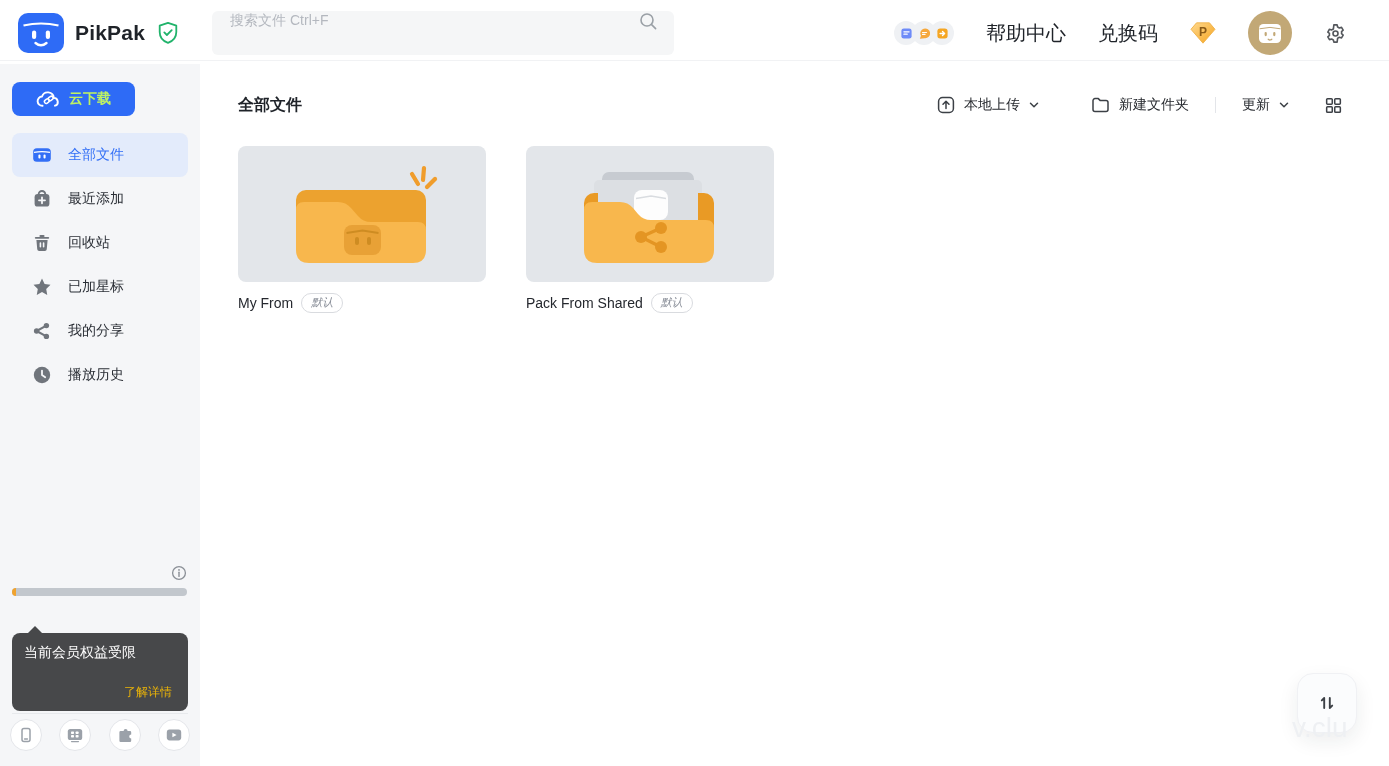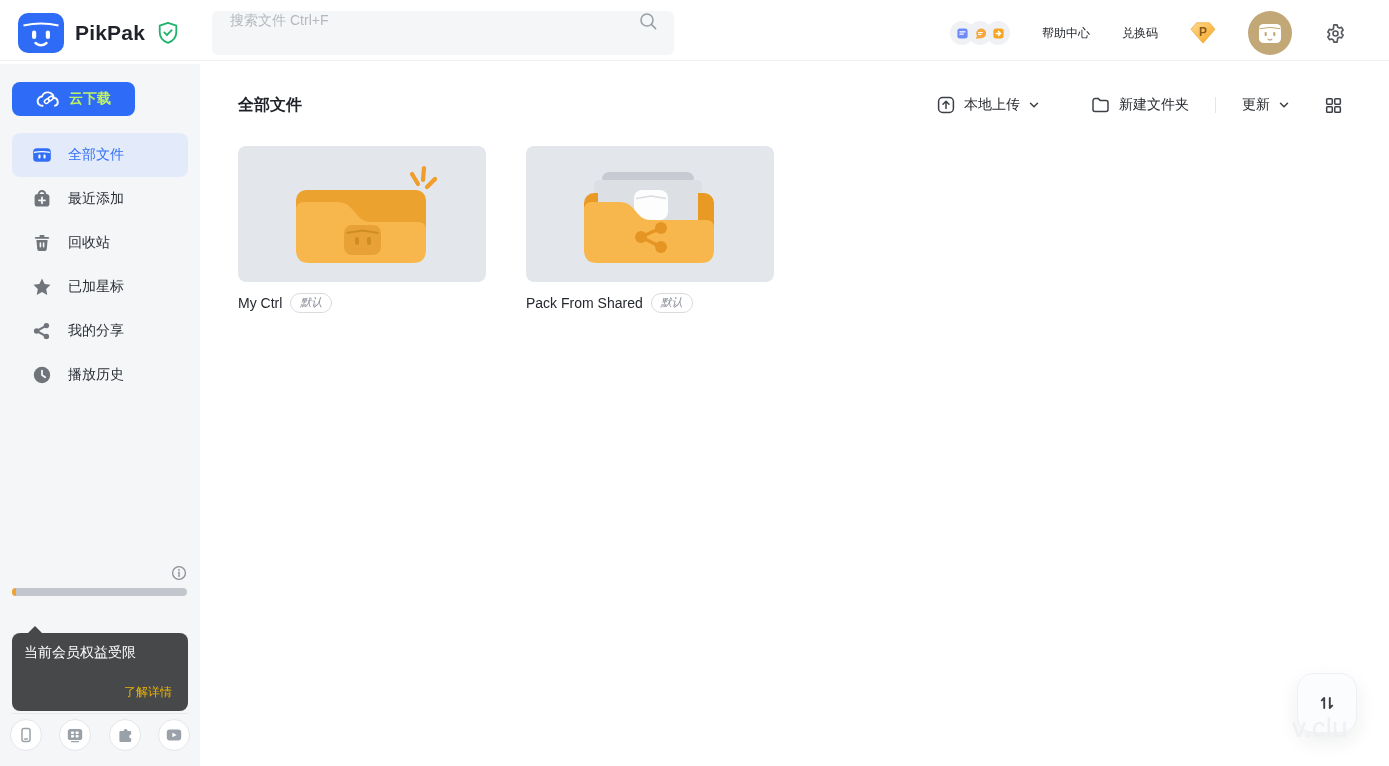--- a/index.html
+++ b/index.html
@@ -20,21 +20,21 @@
   .search{
     margin-left:33px;width:462px;height:44px;background:#f5f6f7;border-radius:6px;
     display:flex;align-items:flex-start;box-sizing:border-box;padding:0 16px;
   }
   .search input{flex:1;border:0;background:transparent;outline:none;font-size:14px;color:#333;font-family:inherit;}
   .search input::placeholder{color:#b4b8bf;}
   .header-right{margin-left:auto;display:flex;align-items:center;gap:32px;}
   .mini-icons{display:flex;}
   .mini{width:24px;height:24px;border-radius:50%;background:#eff1f4;display:flex;align-items:center;justify-content:center;cursor:pointer;}
   .mini + .mini{margin-left:-6px;}
-  .header-link{font-size:12px;color:#1f2329;cursor:pointer;white-space:nowrap;}
+  .header-link{font-size:20px;color:#1f2329;cursor:pointer;white-space:nowrap;}
   .premium,.gear,.avatar{cursor:pointer;}
   
   .sidebar{position:absolute;top:64px;left:0;width:200px;height:702px;background:#f5f6f8;}
   .cloud-btn{
     position:absolute;left:12px;top:18px;width:123px;height:34px;border-radius:8px;
     background:#2e6bf6;color:#bef264;font-size:14px;font-weight:bold;
     display:flex;align-items:center;justify-content:center;gap:8px;cursor:pointer;
   }
   .menu{position:absolute;top:69px;left:12px;width:176px;}
   .menu-item{
@@ -357,21 +357,21 @@
           </g>
           <rect x="58" y="44" width="130" height="62" rx="10" fill="#ECA22F"></rect>
           <path d="M58 64 Q58 56 66 56 H100 Q108 56 113 62 L120 70 Q125 76 133 76 H180 Q188 76 188 84 V104 Q188 117 175 117 H71 Q58 117 58 104 Z" fill="#F8B74D"></path>
           <rect x="106" y="79" width="37" height="30" rx="8" fill="#E8A136"></rect>
           <path d="M108.5 87 L124.5 84.5 L140.5 87" stroke="#CE8C22" stroke-width="1.8" fill="none"></path>
           <rect x="117" y="91" width="4" height="8" rx="2" fill="#CE8C22"></rect>
           <rect x="129" y="91" width="4" height="8" rx="2" fill="#CE8C22"></rect>
         </svg>
       </div>
       <div class="card-label">
-        <span class="card-name">My Ctrl</span>
+        <span class="card-name">My From</span>
         <span class="card-badge">默认</span>
       </div>
     </div>
 
     <div class="card">
       <div class="thumb">
         <svg width="248" height="136" viewBox="0 0 248 136">
           <rect x="76" y="26" width="92" height="52" rx="7" fill="#C7CBD1"></rect>
           <rect x="68" y="34" width="108" height="48" rx="5" fill="#DCDFE3"></rect>
           <rect x="108" y="44" width="34" height="30" rx="8" fill="#FDFDFD"></rect>

